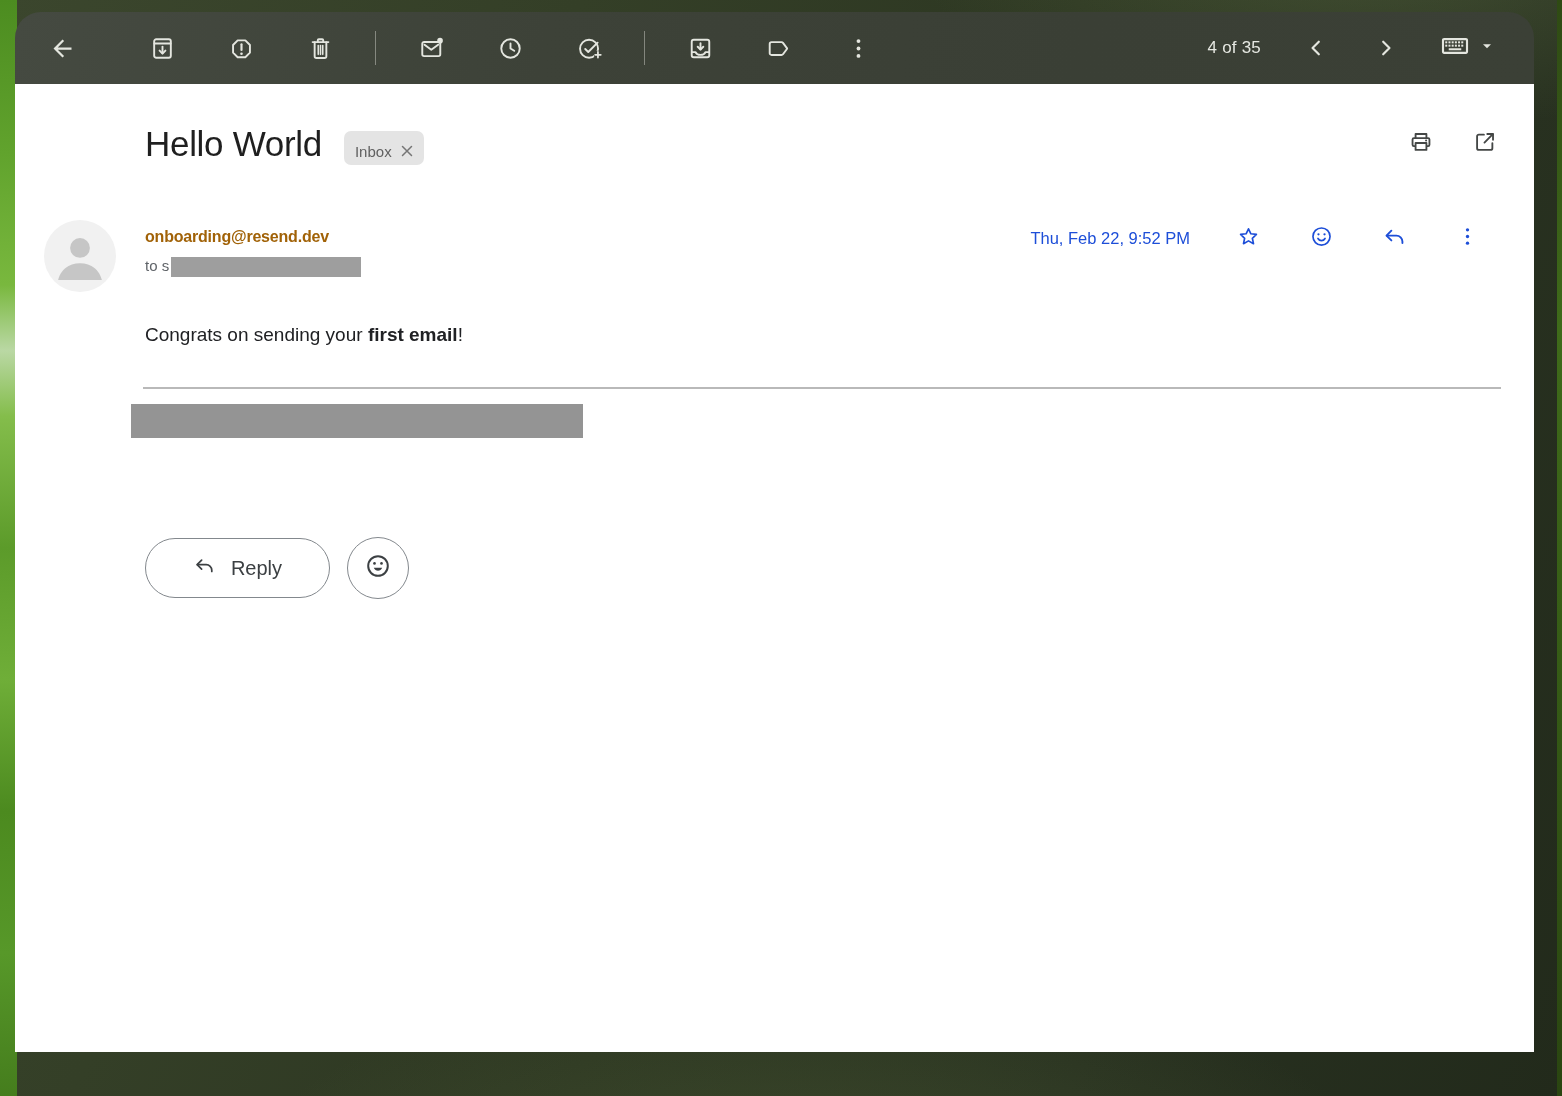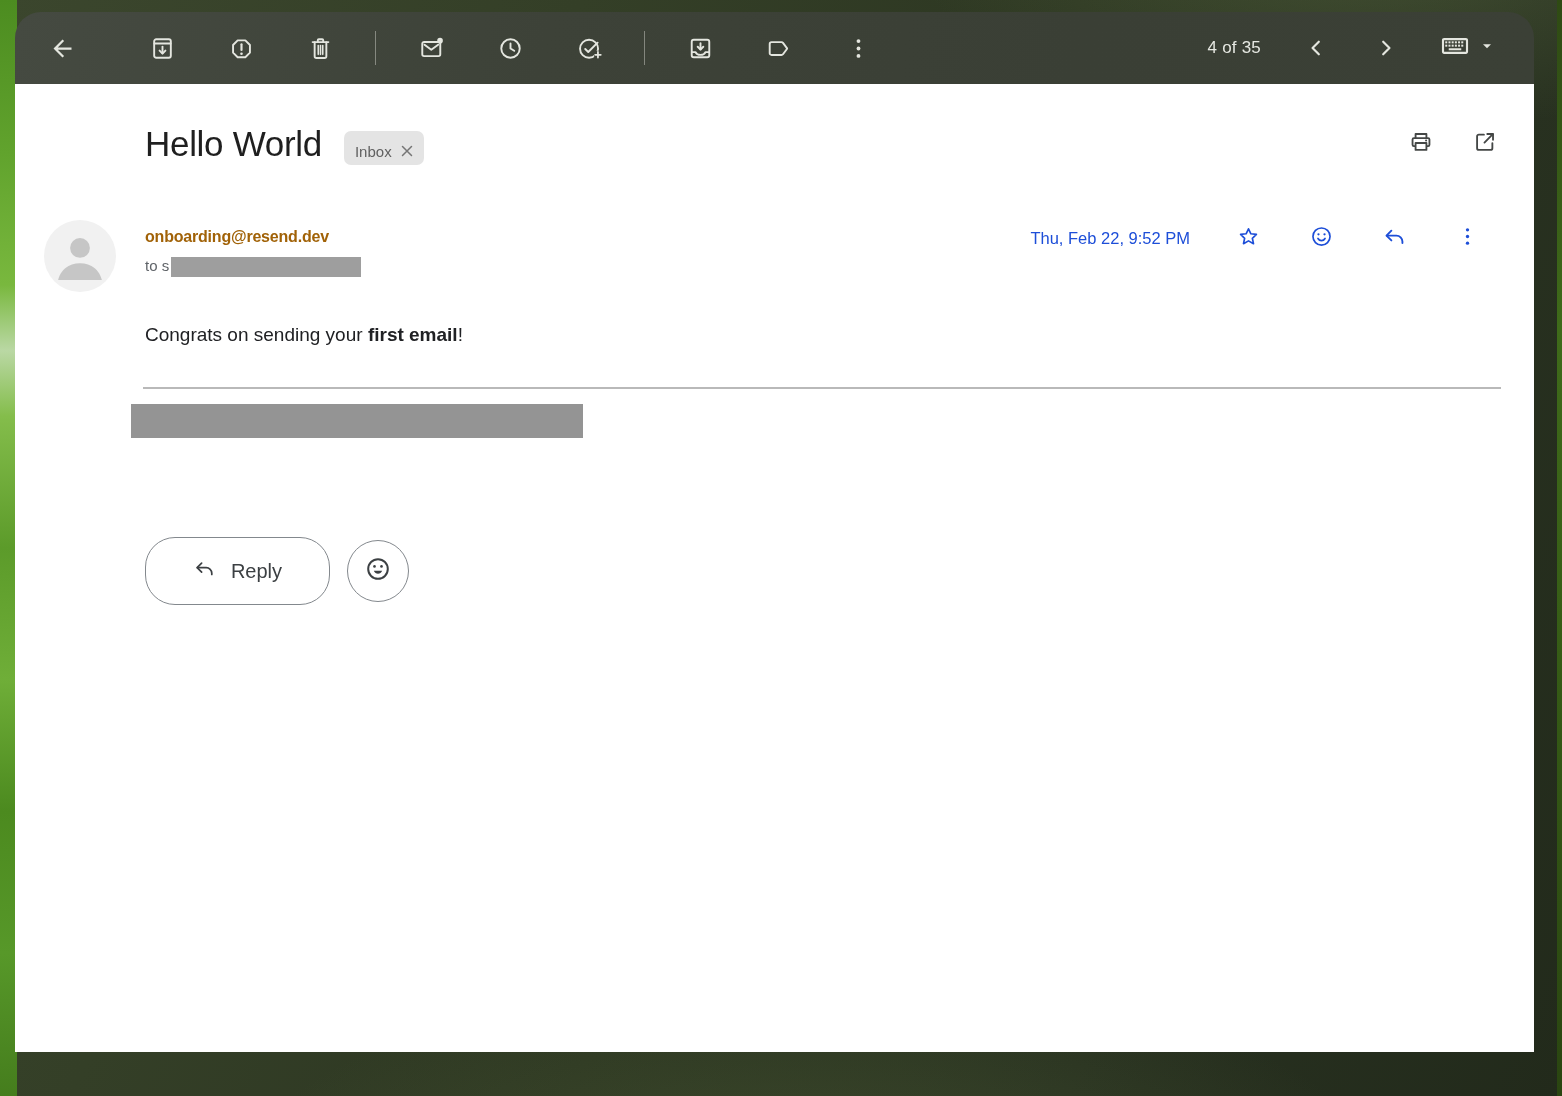--- a/index.html
+++ b/index.html
@@ -66,21 +66,21 @@
   .date-text { font-size:16.5px; margin-right:9px; white-space:nowrap; }
   .dr-btn { width:48px; height:48px; display:flex; align-items:center; justify-content:center; border-radius:50%; }
   .dr-btn svg { width:25px; height:25px; }
 
   .body-text { position:absolute; left:130px; top:240px; font-size:19px; color:#202124; }
   .body-text b { font-weight:bold; }
   .body-rule { position:absolute; left:128px; right:33px; top:303px; height:2px; background:#b9b9b9; }
   .redact-body { position:absolute; left:116px; top:320px; width:452px; height:34px; background:#949494; }
 
   .actions-row { position:absolute; left:130px; top:453px; display:flex; align-items:center; gap:17px; }
-  .pill { height:68px; border:1px solid #83888d; border-radius:30px; background:#fff;
+  .pill { height:60px; border:1px solid #83888d; border-radius:30px; background:#fff;
     display:flex; align-items:center; justify-content:center; gap:15px; color:#3c4043;
     font-size:20px; font-weight:500; padding:0 24px; }
   .pill svg { width:23px; height:23px; }
   .pill-reply { min-width:185px; }
   .pill-forward { min-width:198px; }
   .round-btn { width:62px; height:62px; border:1px solid #83888d; border-radius:50%;
     background:#fff; display:flex; align-items:center; justify-content:center; color:#3c4043; }
   .round-btn svg { width:28px; height:28px; }
 
   svg { stroke-linecap:round; stroke-linejoin:round; }

